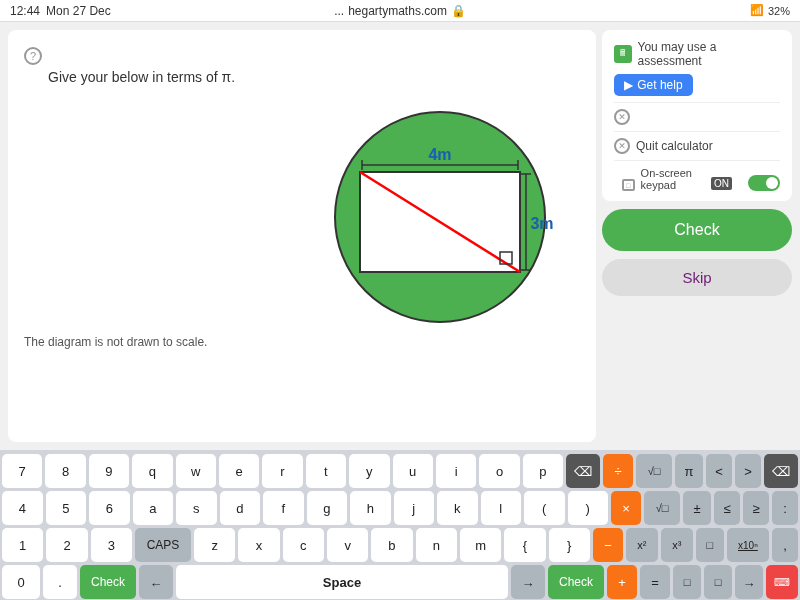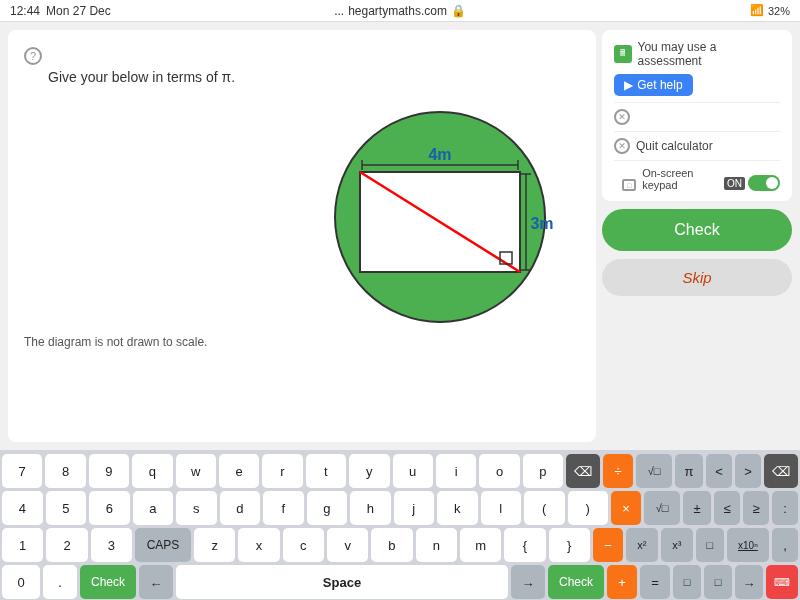--- a/index.html
+++ b/index.html
@@ -184,21 +184,21 @@
       display: flex;
       align-items: center;
       justify-content: center;
       font-size: 7px;
       color: #999;
     }
 
     .toggle-container {
       display: flex;
       align-items: center;
-      gap: 3px;
+      gap: 16px;
       margin-left: auto;
     }
     .toggle-on-label {
       font-size: 10px;
       color: #fff;
       background: #555;
       padding: 1px 3px;
       border-radius: 2px;
     }
     .toggle-switch {
@@ -225,28 +225,27 @@
       border-radius: 25px;
       padding: 12px;
       font-size: 16px;
       cursor: pointer;
       width: 100%;
       font-weight: 500;
     }
 
     .skip-btn {
       background: #ddd;
-      color: #c2410c;
+      color: #701a75;
       border: none;
       border-radius: 25px;
       padding: 10px;
       font-size: 15px;
       cursor: pointer;
       width: 100%;
-      font-style: italic;
     }
 
     
     .keyboard-area {
       background: #d1d5db;
       height: 150px;
       padding: 4px 2px;
       display: flex;
       flex-direction: column;
       gap: 3px;

